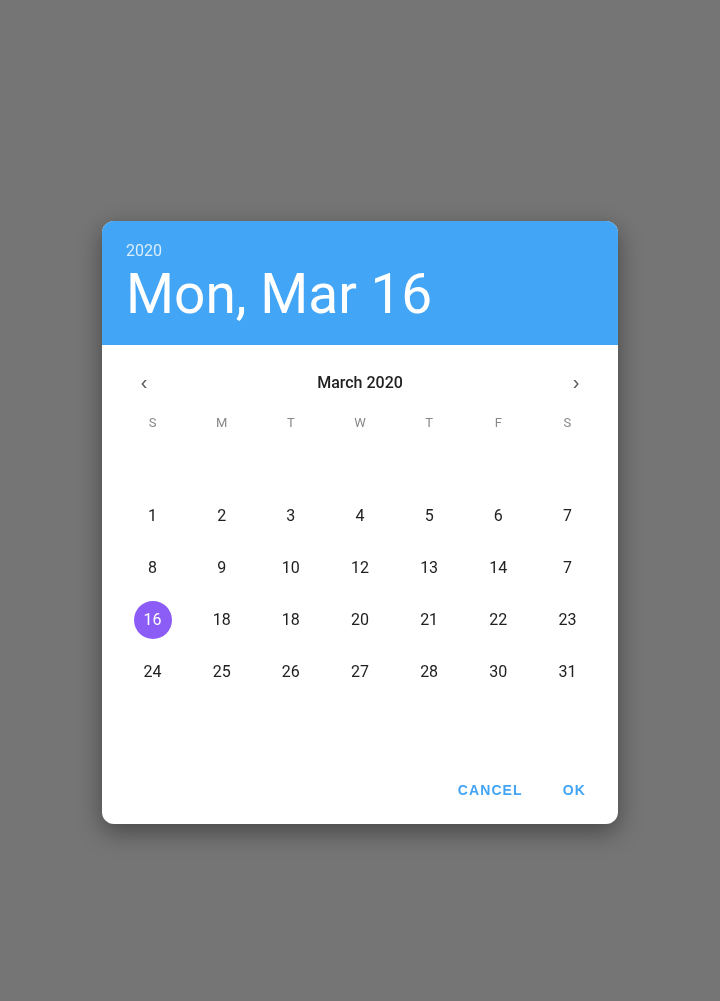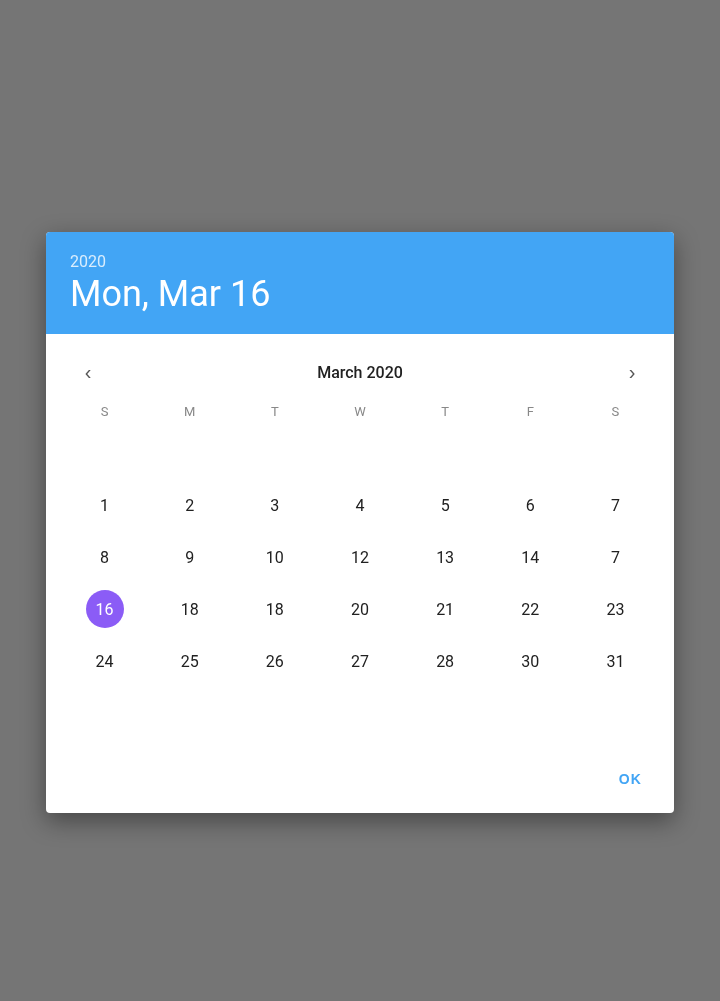--- a/index.html
+++ b/index.html
@@ -9,42 +9,42 @@
       height: 1001px;
       background-color: #757575;
       display: flex;
       align-items: center;
       justify-content: center;
       font-family: 'Roboto', Arial, sans-serif;
     }
 
     .dialog {
       background: #fff;
-      border-radius: 4px;
-      width: 628px;
+      border-radius: 12px;
+      width: 516px;
       overflow: hidden;
       box-shadow: 0 8px 24px rgba(0,0,0,0.4);
       margin-top: 44px;
     }
 
     .dialog-header {
       background-color: #42A5F5;
       padding: 20px 24px 20px 24px;
     }
 
     .header-year {
       color: rgba(255,255,255,0.8);
       font-size: 16px;
       font-weight: 400;
       margin-bottom: 4px;
     }
 
     .header-date {
       color: #fff;
-      font-size: 36px;
+      font-size: 55px;
       font-weight: 400;
       line-height: 1.1;
     }
 
     .calendar-section {
       padding: 8px 16px 0 16px;
     }
 
     .month-nav {
       display: flex;
@@ -271,16 +271,17 @@
         </div>
         <div class="day-cell empty"></div>
         <div class="day-cell empty"></div>
         <div class="day-cell empty"></div>
         <div class="day-cell empty"></div>
       </div>
 
   </div>
 
   <div class="dialog-actions">
+    <button class="action-btn">CANCEL</button>
     <button class="action-btn">OK</button>
   </div>
 
 </div>
 
 </body></html>

